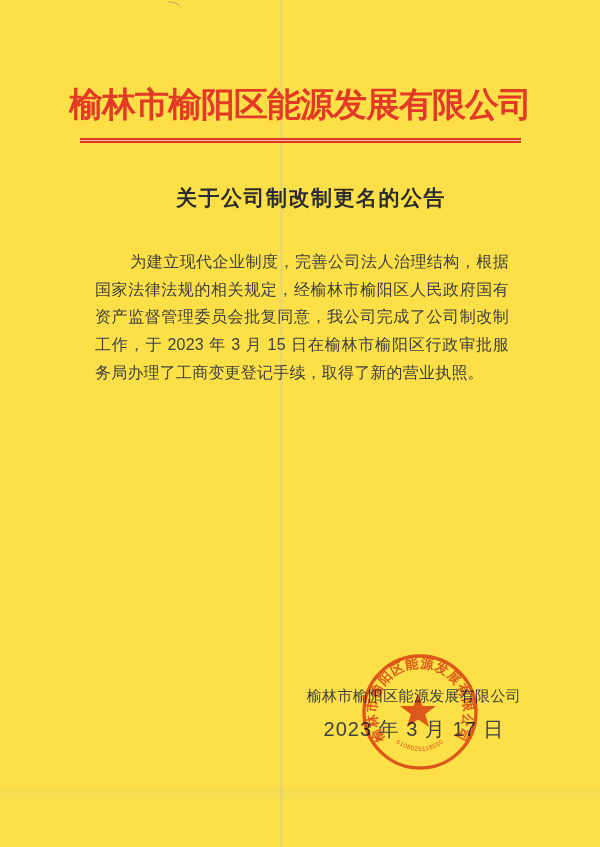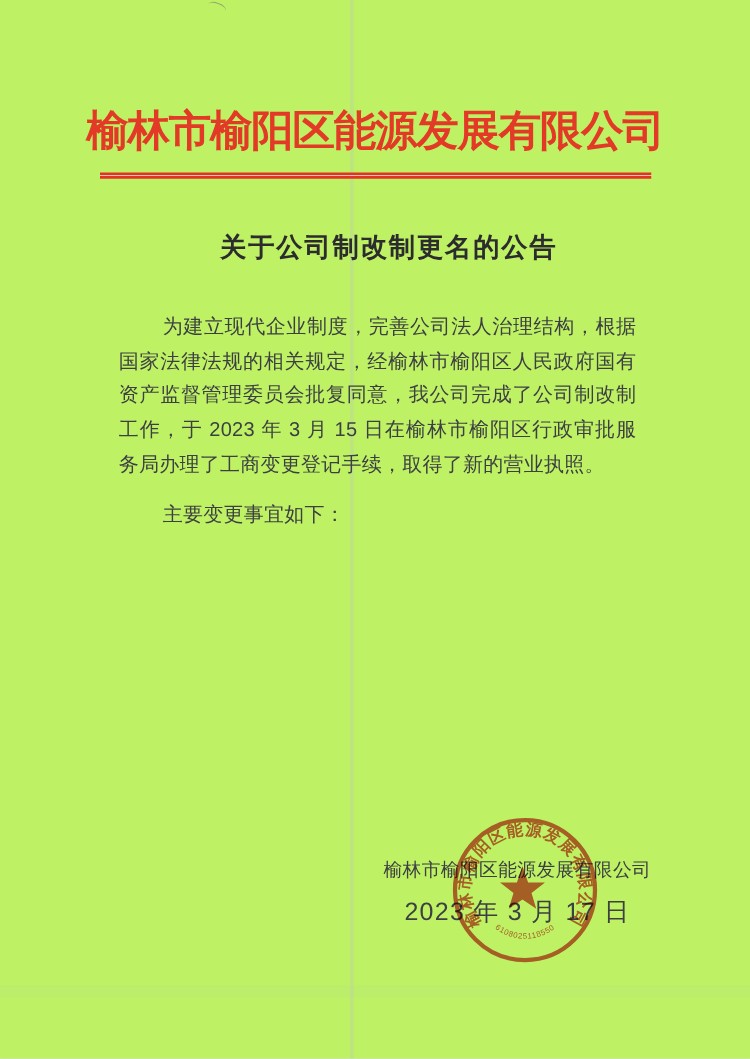--- a/index.html
+++ b/index.html
@@ -1,18 +1,18 @@
 <!DOCTYPE html>
 <html style="--letterhead-red: #e23a26; --divider-red: #e03524; --seal-red: #d8473c; --body-ink: #3d3f42;"><head>
 <meta charset="utf-8">
 <style>
   html,body { margin:0; padding:0; background:#e9e9e9; }
   .page {
     position:relative; width:600px; height:847px; margin:0 auto;
-    background:#bef264; overflow:hidden;
+    background:#fde047; overflow:hidden;
     font-family:"Liberation Sans","DejaVu Sans",sans-serif;
     box-shadow:0 0 4px rgba(0,0,0,.15);
   }
   
   .scan-vline { position:absolute; left:280px; top:0; width:3px; height:847px;
     background:rgba(186,193,206,.25); }
   .scan-mark { position:absolute; left:166px; top:2px; width:15px; height:7px;
     border-top:1.5px solid rgba(115,115,120,.55); border-radius:50%;
     transform:rotate(20deg); }
   .scan-band { position:absolute; left:0; top:788px; width:600px; height:10px;
@@ -66,21 +66,20 @@
   <div class="scan-band"></div>
 
   <div class="letterhead">榆林市榆阳区能源发展有限公司</div>
 
   <div class="red-rule"></div>
 
   <h1 class="doc-title">关于公司制改制更名的公告</h1>
 
   <div class="body-text">
     <p>为建立现代企业制度，完善公司法人治理结构，根据国家法律法规的相关规定，经榆林市榆阳区人民政府国有资产监督管理委员会批复同意，我公司完成了公司制改制工作，于 2023 年 3 月 15 日在榆林市榆阳区行政审批服务局办理了工商变更登记手续，取得了新的营业执照。</p>
-    <p>主要变更事宜如下：</p>
   </div>
 
   <div class="sig-block">
     <div class="sig-company">榆林市榆阳区能源发展有限公司</div>
     <div class="sig-date">2023 年 3 月 17 日</div>
   </div>
 
   <svg class="seal" viewBox="352 646 136 136" xmlns="http://www.w3.org/2000/svg">
     <circle class="ring" cx="420" cy="712" r="56"></circle>
     <polygon class="star" points="418,693 413.5,705.9 400,706 410.8,714.3 407,727 418,719.6 429,727 425.2,714.3 436,706 422.5,705.9"></polygon>

